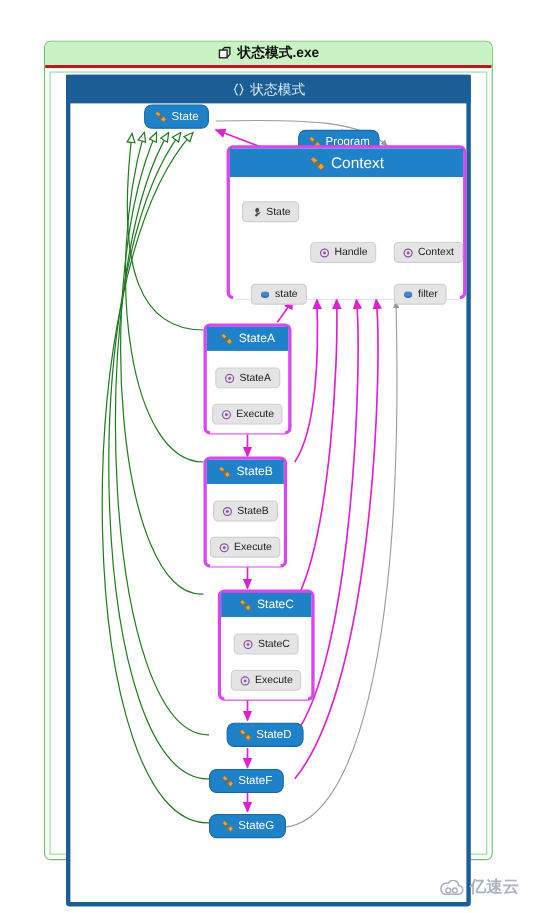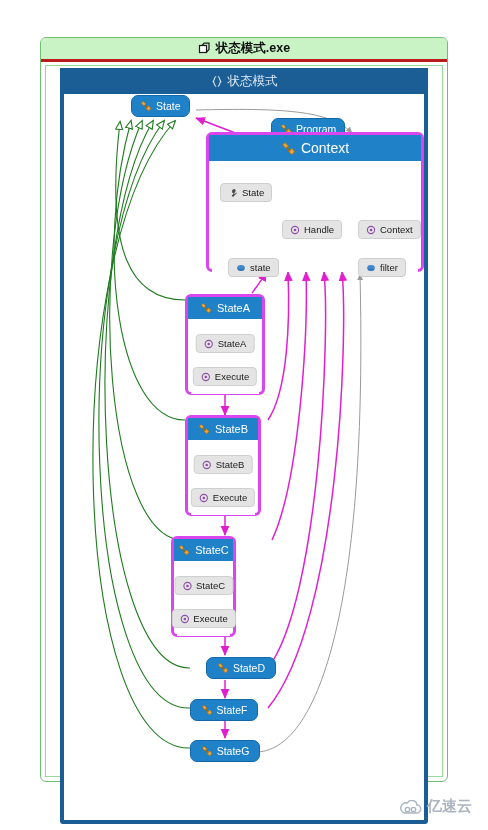--- a/index.html
+++ b/index.html
@@ -309,21 +309,21 @@
         <svg width="10" height="10" viewBox="0 0 10 10">
           <circle cx="5" cy="5" r="3.6" fill="none" stroke="#8e4fa8" stroke-width="1.1"></circle>
           <circle cx="5" cy="5" r="1.3" fill="#8e4fa8"></circle>
         </svg>
       </span>
       <span>Execute</span>
     </div>
   </div>
 </div>
 
-<div class="node classbox small" style="left:171px;top:536px;width:65px;height:101px;">
+<div class="node classbox small" style="left:198px;top:536px;width:88px;height:101px;">
   <div class="cb-head">
     <span class="ico">
       <svg width="12" height="12" viewBox="0 0 12 12">
         <path d="M3.2 1.2 L6 4 L4 6 L1.2 3.2 Z" fill="#e8a33d" stroke="#9a6a16" stroke-width=".7"></path>
         <path d="M8.8 5.8 L11 8.6 L8.6 11 L5.8 8.2 Z" fill="#e8a33d" stroke="#9a6a16" stroke-width=".7"></path>
         <path d="M4.4 5.2 L7.2 8" stroke="#9a6a16" stroke-width="1.4"></path>
       </svg>
     </span>
     <span>StateC</span>
   </div>

